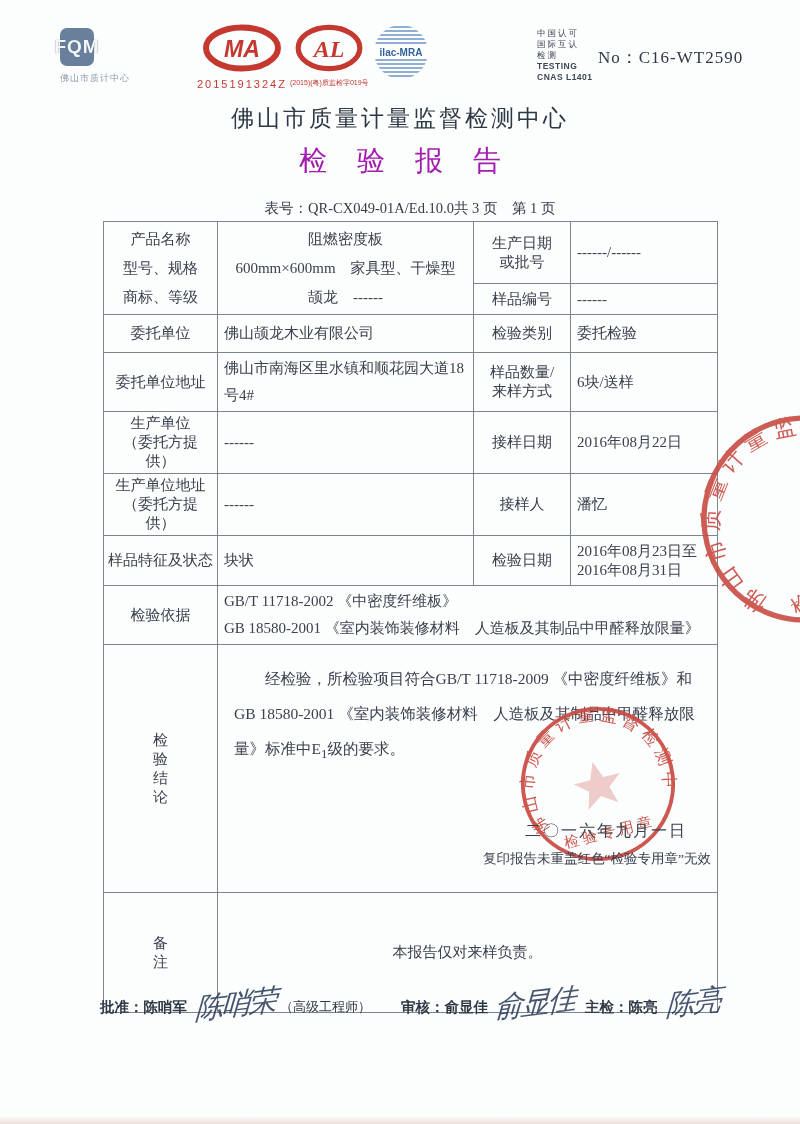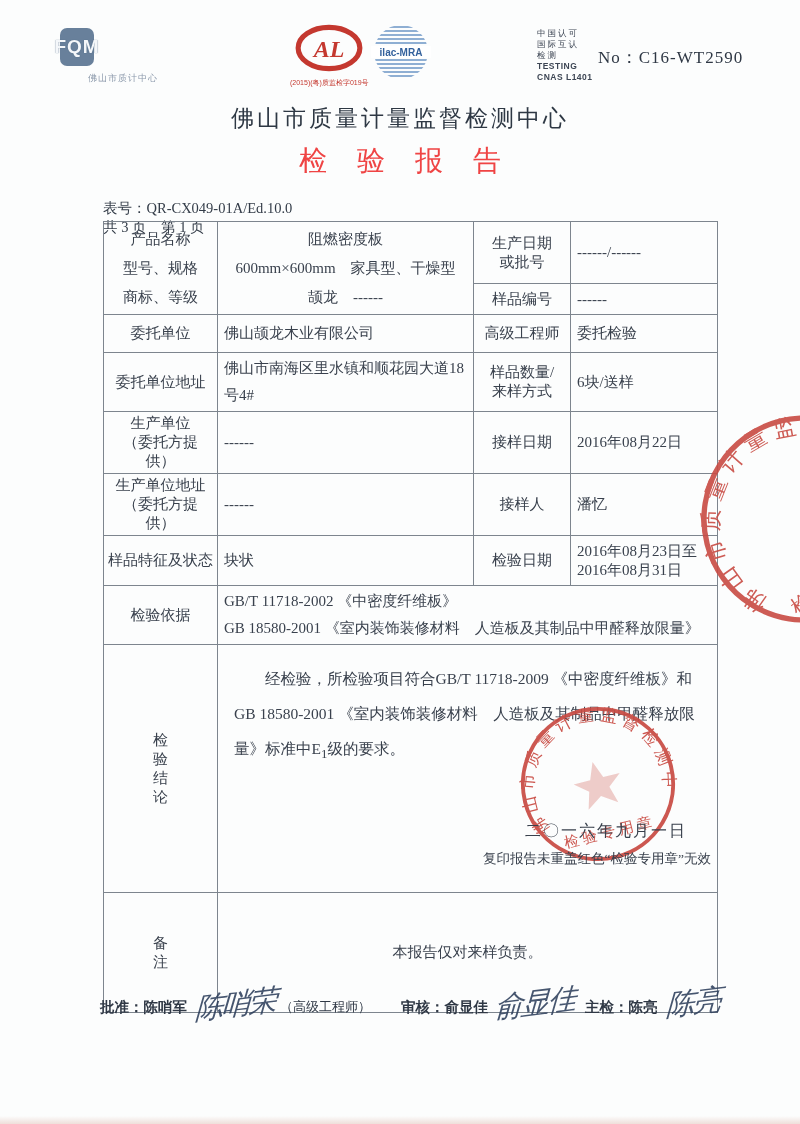--- a/index.html
+++ b/index.html
@@ -9,31 +9,31 @@
     font-family:"Liberation Serif", serif;
     box-shadow:0 0 4px rgba(0,0,0,.25);
   }
   .abs{position:absolute;}
 
   
   .fqm-box{width:34px;height:38px;border-radius:7px;background:#68809b;
     display:flex;align-items:center;justify-content:center;
     color:#f4f7fa;font-weight:bold;font-size:19px;letter-spacing:1px;
     font-family:"Liberation Sans",sans-serif;text-shadow:0 0 1px #46607e;}
-  .fqm-caption{margin-top:6px;font-size:9px;color:#8b99ab;letter-spacing:1px;white-space:nowrap;margin-left:28px;}
+  .fqm-caption{margin-top:6px;font-size:9px;color:#8b99ab;letter-spacing:1px;white-space:nowrap;}
   .logo-caption-red{font-size:11px;color:#c4382f;letter-spacing:2px;margin-top:2px;text-align:center;font-family:"Liberation Sans",sans-serif;}
   .logo-caption-red.tiny{font-size:7px;letter-spacing:0;}
   .cnas-lines{font-size:8.5px;line-height:11px;color:#3d4654;font-family:"Liberation Sans",sans-serif;letter-spacing:2px;}
   .cnas-lines .b{font-weight:bold;letter-spacing:.5px;}
   .report-no{font-size:17px;color:#2f3845;letter-spacing:1px;}
 
   
   .org-title{width:800px;text-align:center;font-size:23px;letter-spacing:3px;color:#2e3844;}
-  .doc-title{width:800px;text-align:center;font-size:28px;letter-spacing:30px;padding-left:30px;box-sizing:border-box;color:#ef4444;}
-  .meta-row{width:614px;left:103px;display:flex;justify-content:center;font-size:14.5px;color:#333c48;flex-direction:column;}
+  .doc-title{width:800px;text-align:center;font-size:28px;letter-spacing:30px;padding-left:30px;box-sizing:border-box;color:#a21caf;}
+  .meta-row{width:614px;left:103px;display:flex;justify-content:center;font-size:14.5px;color:#333c48;}
 
   
   table.rpt{border-collapse:collapse;table-layout:fixed;width:614px;background:transparent;}
   table.rpt td{border:1px solid #7d858e;font-size:15px;color:#39414d;padding:2px 6px;vertical-align:middle;}
   td.lab{text-align:center;padding:2px 2px;}
   td.val{text-align:left;padding-left:10px;}
   td.center{text-align:center;}
   .line{line-height:29px;}
   .vlabel{display:flex;flex-direction:column;justify-content:space-around;align-items:center;height:100%;}
   .vcell{padding:0;height:100%;}
@@ -60,20 +60,27 @@
 
 <div class="page">
 
   <div class="abs" style="left:60px;top:28px;text-align:center;">
     <div class="fqm-box">
         <span>FQM</span>
       </div>
     <div class="fqm-caption">佛山市质计中心</div>
   </div>
 
+  <div class="abs" style="left:197px;top:24px;text-align:center;">
+    <svg width="84" height="48" viewBox="0 0 96 56">
+      <ellipse cx="48" cy="28" rx="42" ry="24" fill="none" stroke="#c4382f" stroke-width="7"></ellipse>
+      <text x="48" y="38" text-anchor="middle" font-family="Liberation Sans,sans-serif" font-style="italic" font-weight="bold" font-size="27" fill="#c4382f">MA</text>
+    </svg>
+    <div class="logo-caption-red">2015191324Z</div>
+  </div>
 
   <div class="abs" style="left:368px;top:22px;">
     <svg width="66" height="60" viewBox="0 0 66 60">
       <defs>
           <clipPath id="ilacClip">
             <circle cx="33" cy="30" r="27"></circle>
           </clipPath>
         </defs>
       <g clip-path="url(#ilacClip)" stroke="#6b94c4" stroke-width="1.6">
         <line x1="0" y1="5" x2="66" y2="5"></line>
@@ -147,21 +154,21 @@
       <td class="val">------/------</td>
     </tr>
     <tr style="height:31px;">
       <td class="lab">样品编号</td>
       <td class="val">------</td>
     </tr>
 
     <tr style="height:38px;">
       <td class="lab">委托单位</td>
       <td class="val">佛山颉龙木业有限公司</td>
-      <td class="lab">高级工程师</td>
+      <td class="lab">检验类别</td>
       <td class="val">委托检验</td>
     </tr>
 
     <tr style="height:56px;">
       <td class="lab">委托单位地址</td>
       <td class="val" style="line-height:27px;">佛山市南海区里水镇和顺花园大道18号4#</td>
       <td class="lab">
         <div>样品数量/</div>
         <div>来样方式</div>
       </td>

